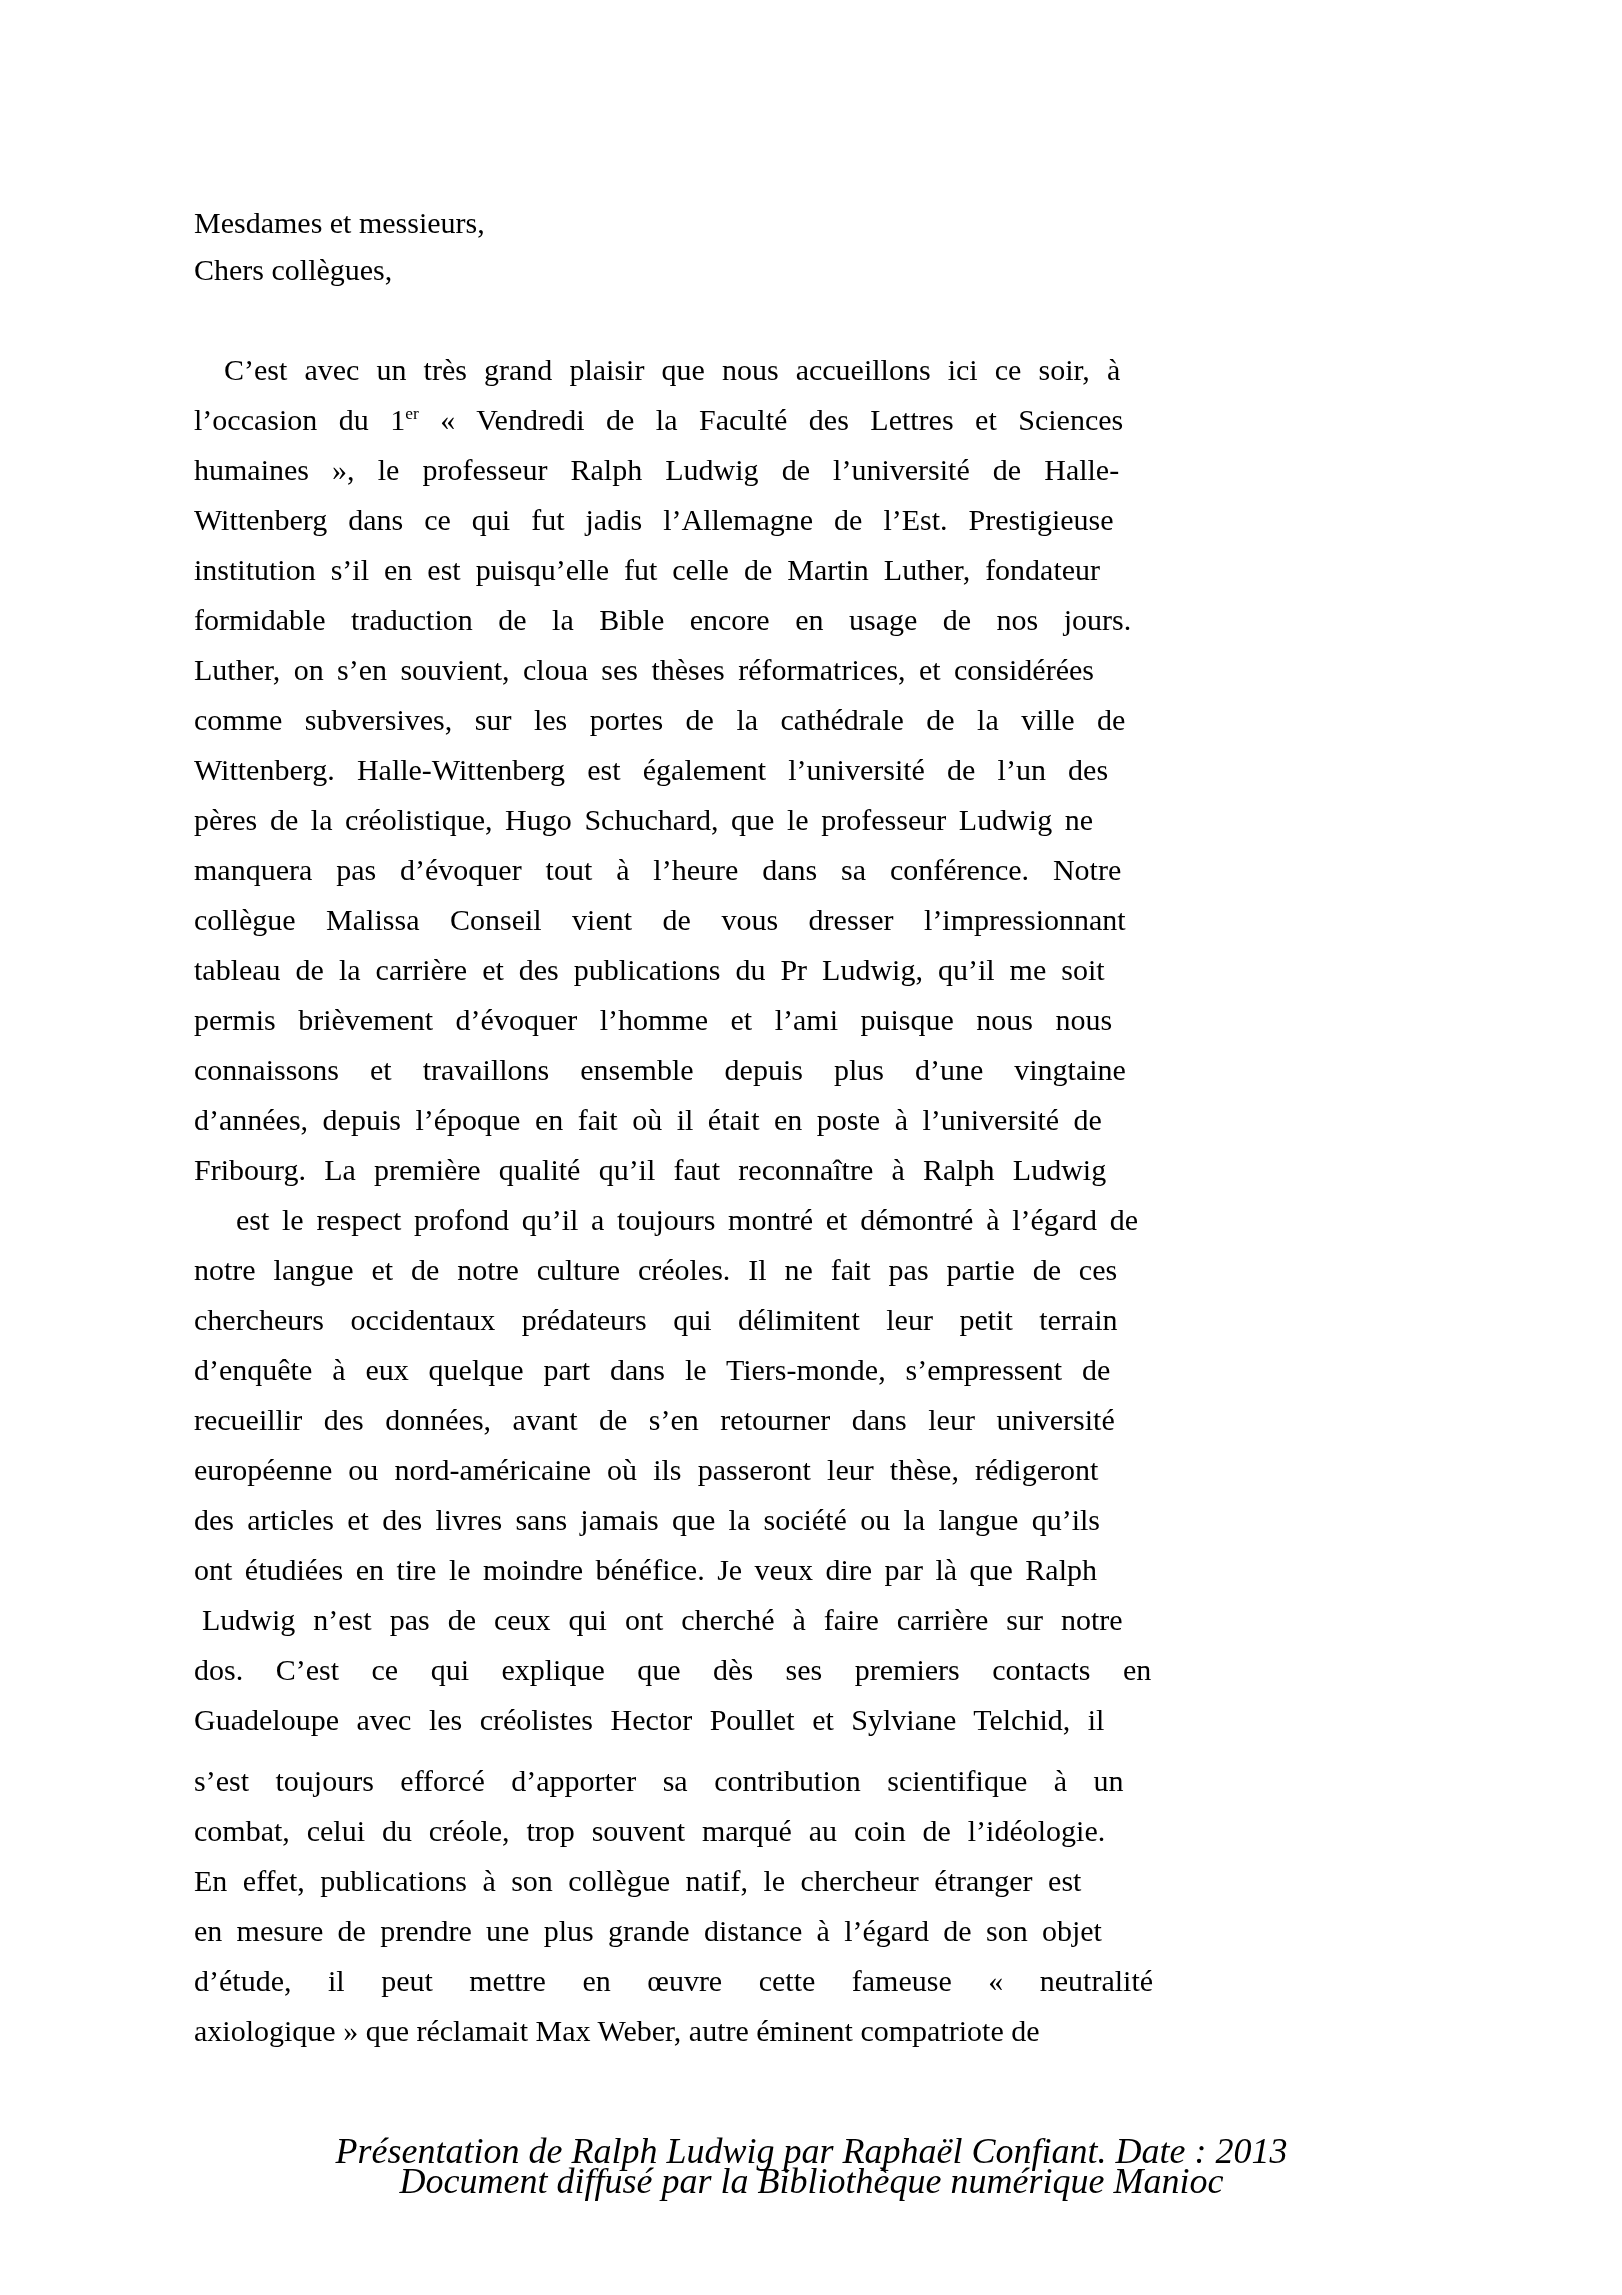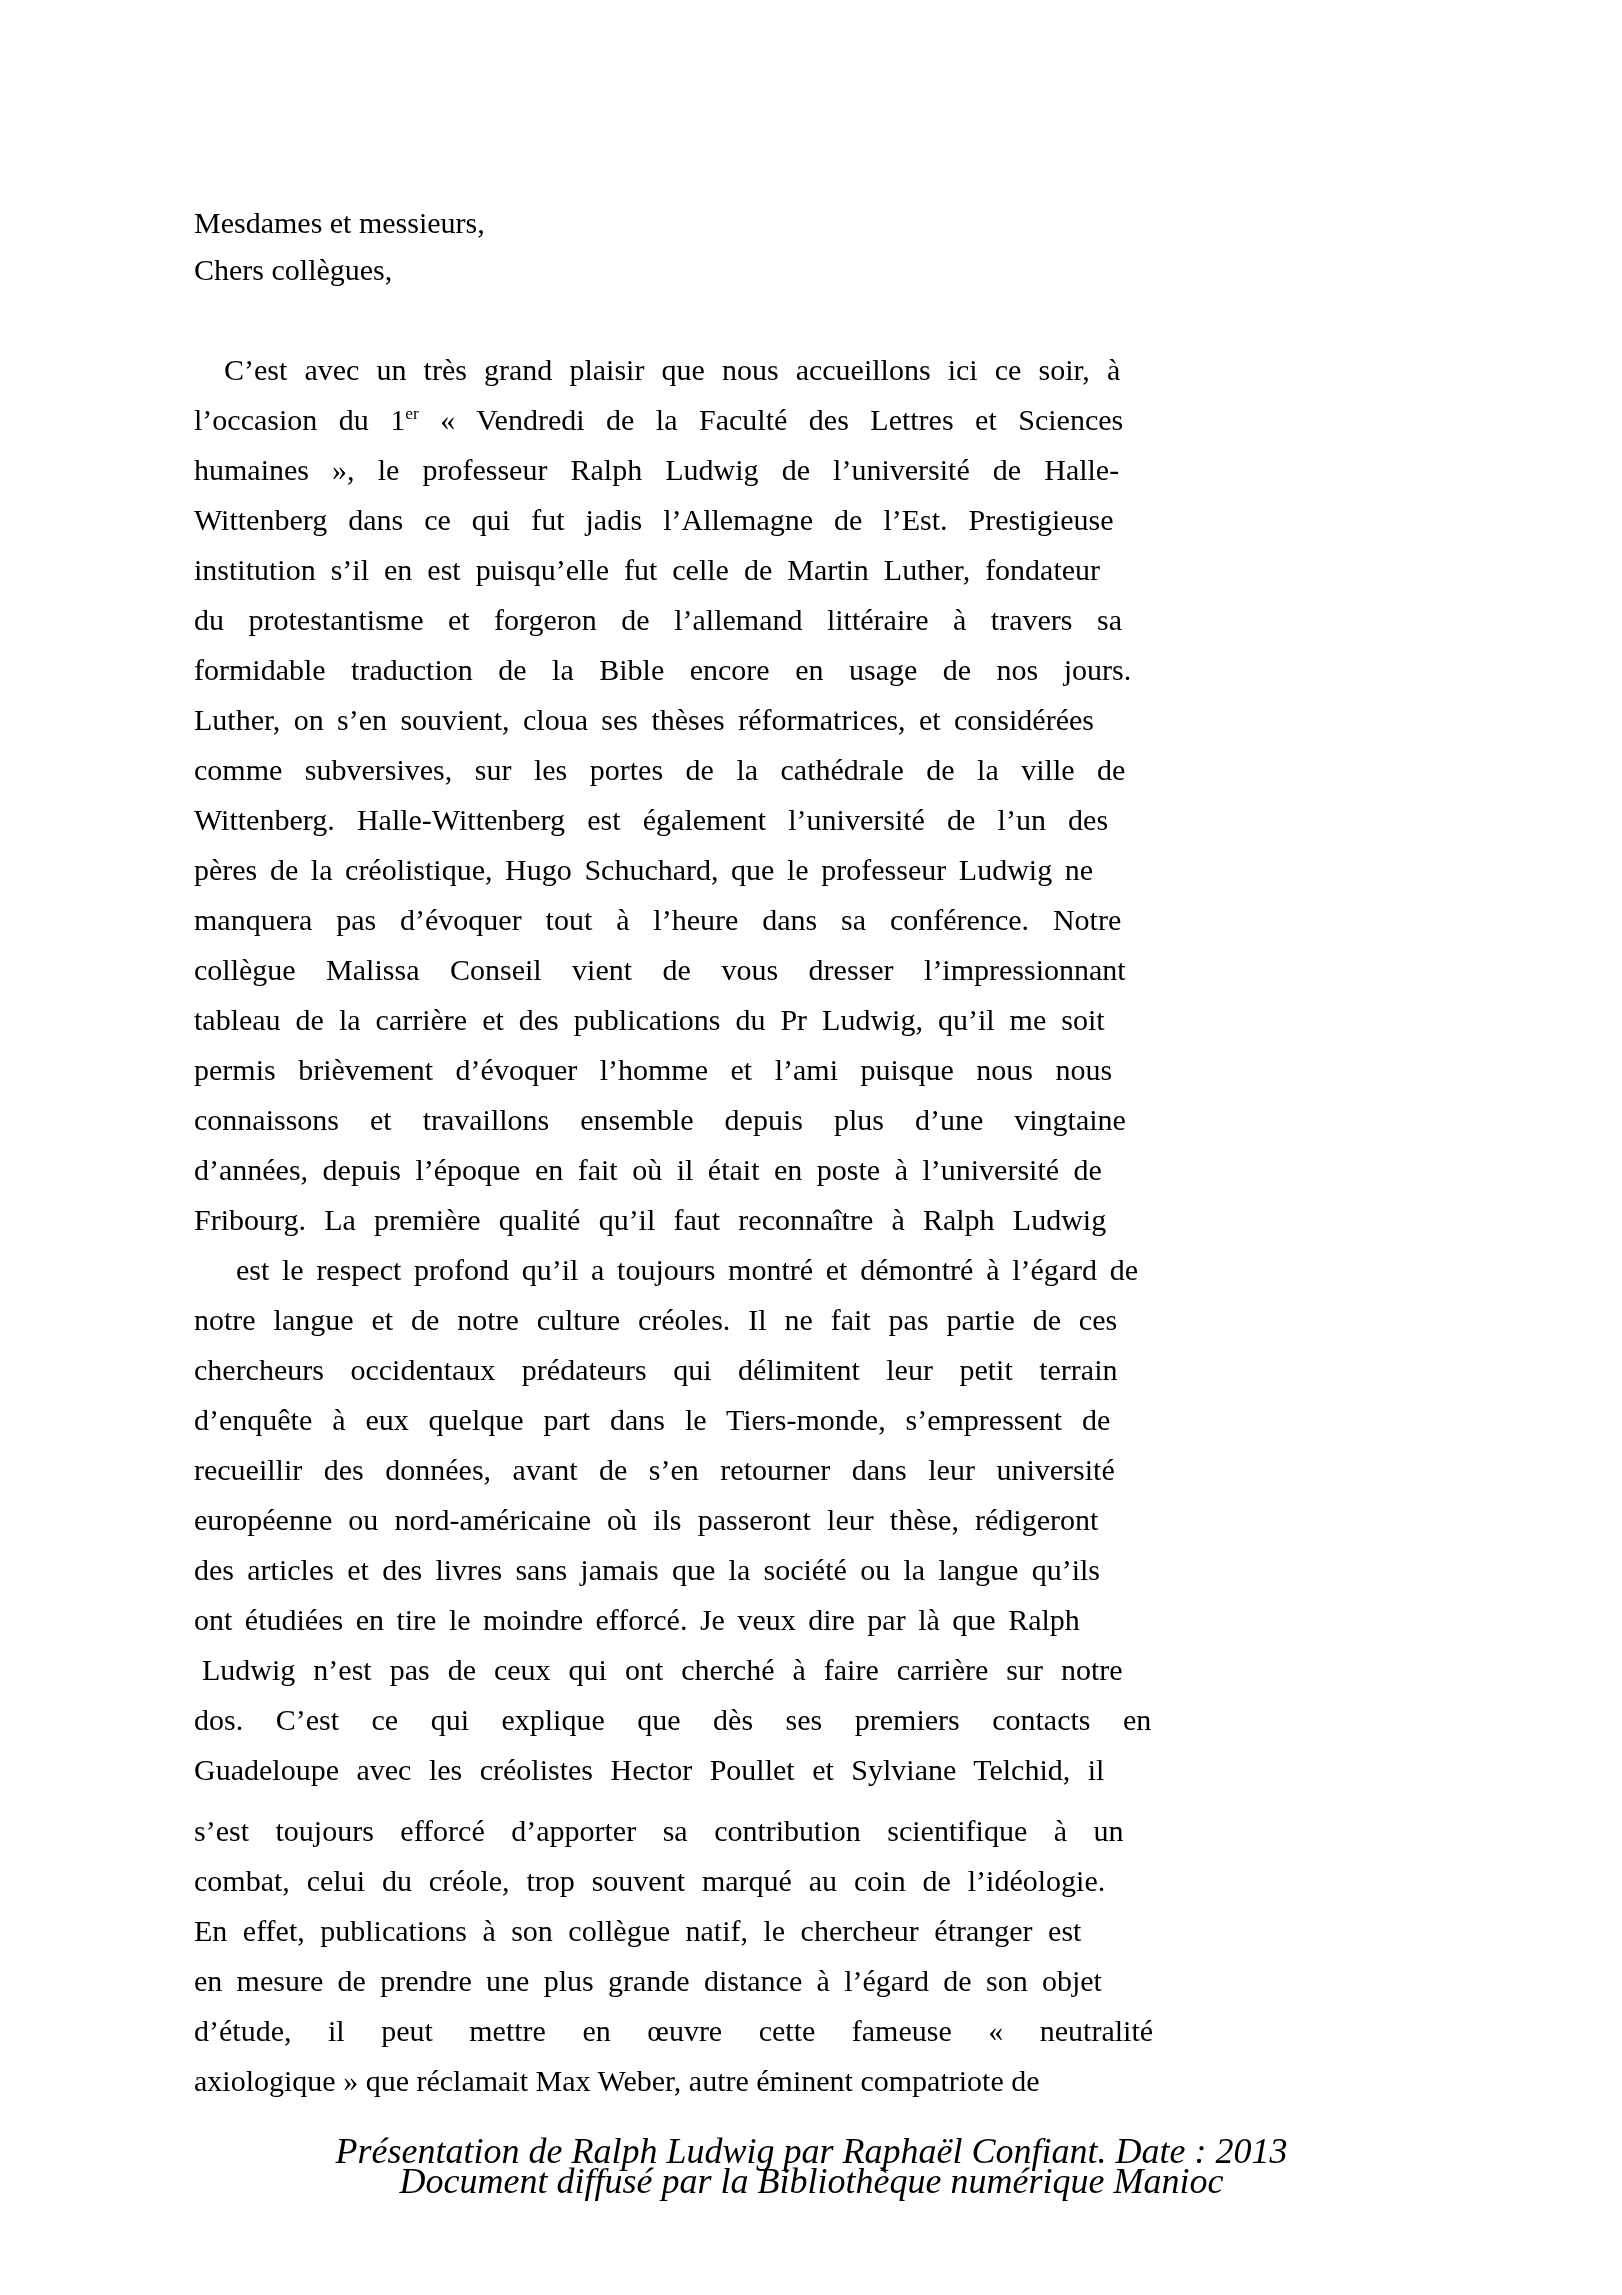--- a/index.html
+++ b/index.html
@@ -38,41 +38,40 @@
     <span class="line">Mesdames et messieurs,</span>
     <span class="line">Chers collègues,</span>
   </div>
 
   <div class="text body-para" id="body-para">
     <span class="line indent" style="word-spacing: 9.6px; text-align: left; text-align-last: left;">C’est avec un très grand plaisir que nous accueillons ici ce soir, à</span>
     <span class="line" style="word-spacing: 14px; text-align: left; text-align-last: left;"><span>l’occasion du 1</span><sup class="ord">er</sup><span> « Vendredi de la Faculté des Lettres et Sciences</span></span>
     <span class="line" style="word-spacing: 15.6px; text-align: left; text-align-last: left;">humaines », le professeur Ralph Ludwig de l’université de Halle-</span>
     <span class="line" style="word-spacing: 13.5px; text-align: left; text-align-last: left;">Wittenberg dans ce qui fut jadis l’Allemagne de l’Est. Prestigieuse</span>
     <span class="line" style="word-spacing: 7.5px; text-align: left; text-align-last: left;">institution s’il en est puisqu’elle fut celle de Martin Luther, fondateur</span>
-    <span class="line" style="word-spacing: 17px; text-align: left; text-align-last: left;">du protestantisme et forgeron de l’allemand littéraire à travers sa</span>
     <span class="line" style="word-spacing: 18px; text-align: left; text-align-last: left;">formidable traduction de la Bible encore en usage de nos jours.</span>
     <span class="line" style="word-spacing: 5.9px; text-align: left; text-align-last: left;">Luther, on s’en souvient, cloua ses thèses réformatrices, et considérées</span>
     <span class="line" style="word-spacing: 15px; text-align: left; text-align-last: left; font-family: Liberation Serif, serif;">comme subversives, sur les portes de la cathédrale de la ville de</span>
     <span class="line" style="word-spacing: 14.7px; text-align: left; text-align-last: left;">Wittenberg. Halle-Wittenberg est également l’université de l’un des</span>
     <span class="line" style="word-spacing: 5.1px; text-align: left; text-align-last: left;">pères de la créolistique, Hugo Schuchard, que le professeur Ludwig ne</span>
     <span class="line" style="word-spacing: 16.4px; text-align: left; text-align-last: left;">manquera pas d’évoquer tout à l’heure dans sa conférence. Notre</span>
     <span class="line" style="word-spacing: 23px; text-align: left; text-align-last: left;">collègue Malissa Conseil vient de vous dresser l’impressionnant</span>
     <span class="line" style="word-spacing: 7.5px; text-align: left; text-align-last: left;">tableau de la carrière et des publications du Pr Ludwig, qu’il me soit</span>
     <span class="line" style="word-spacing: 15px; text-align: left; text-align-last: left;">permis brièvement d’évoquer l’homme et l’ami puisque nous nous</span>
     <span class="line" style="word-spacing: 23.5px; text-align: left; text-align-last: left;">connaissons et travaillons ensemble depuis plus d’une vingtaine</span>
     <span class="line" style="word-spacing: 7px; text-align: left; text-align-last: left;">d’années, depuis l’époque en fait où il était en poste à l’université de</span>
     <span class="line" style="word-spacing: 10.7px; text-align: left; text-align-last: left;">Fribourg. La première qualité qu’il faut reconnaître à Ralph Ludwig</span>
     <span class="line" style="word-spacing: 5.2px; text-align: left; text-align-last: left; margin-left: 42px;">est le respect profond qu’il a toujours montré et démontré à l’égard de</span>
     <span class="line" style="word-spacing: 10.4px; text-align: left; text-align-last: left;">notre langue et de notre culture créoles. Il ne fait pas partie de ces</span>
     <span class="line" style="word-spacing: 19px; text-align: left; text-align-last: left;">chercheurs occidentaux prédateurs qui délimitent leur petit terrain</span>
     <span class="line" style="word-spacing: 12.4px; text-align: left; text-align-last: left;">d’enquête à eux quelque part dans le Tiers-monde, s’empressent de</span>
     <span class="line" style="word-spacing: 14px; text-align: left; text-align-last: left;">recueillir des données, avant de s’en retourner dans leur université</span>
     <span class="line" style="word-spacing: 8.6px; text-align: left; text-align-last: left;">européenne ou nord-américaine où ils passeront leur thèse, rédigeront</span>
     <span class="line" style="word-spacing: 5.8px; text-align: left; text-align-last: left;">des articles et des livres sans jamais que la société ou la langue qu’ils</span>
-    <span class="line" style="word-spacing: 5px; text-align: left; text-align-last: left;">ont étudiées en tire le moindre efforcé. Je veux dire par là que Ralph</span>
+    <span class="line" style="word-spacing: 5px; text-align: left; text-align-last: left;">ont étudiées en tire le moindre bénéfice. Je veux dire par là que Ralph</span>
     <span class="line" style="word-spacing: 10.5px; text-align: right; text-align-last: left; margin-left: 8px;">Ludwig n’est pas de ceux qui ont cherché à faire carrière sur notre</span>
     <span class="line" style="word-spacing: 25px; text-align: left; text-align-last: left;">dos. C’est ce qui explique que dès ses premiers contacts en</span>
     <span class="line" style="word-spacing: 10px; text-align: left; text-align-last: left;">Guadeloupe avec les créolistes Hector Poullet et Sylviane Telchid, il</span>
     <span class="line" style="word-spacing: 19px; text-align: left; text-align-last: left; margin-top: 11px;">s’est toujours efforcé d’apporter sa contribution scientifique à un</span>
     <span class="line" style="word-spacing: 9.4px; text-align: left; text-align-last: left;">combat, celui du créole, trop souvent marqué au coin de l’idéologie.</span>
     <span class="line" style="word-spacing: 8px; text-align: left; text-align-last: left;">En effet, publications à son collègue natif, le chercheur étranger est</span>
     <span class="line" style="word-spacing: 6.8px; text-align: left; text-align-last: left;">en mesure de prendre une plus grande distance à l’égard de son objet</span>
     <span class="line" style="word-spacing: 29px; text-align: left; text-align-last: left;">d’étude, il peut mettre en œuvre cette fameuse « neutralité</span>
     <span class="line last">axiologique » que réclamait Max Weber, autre éminent compatriote de</span>
   </div>

